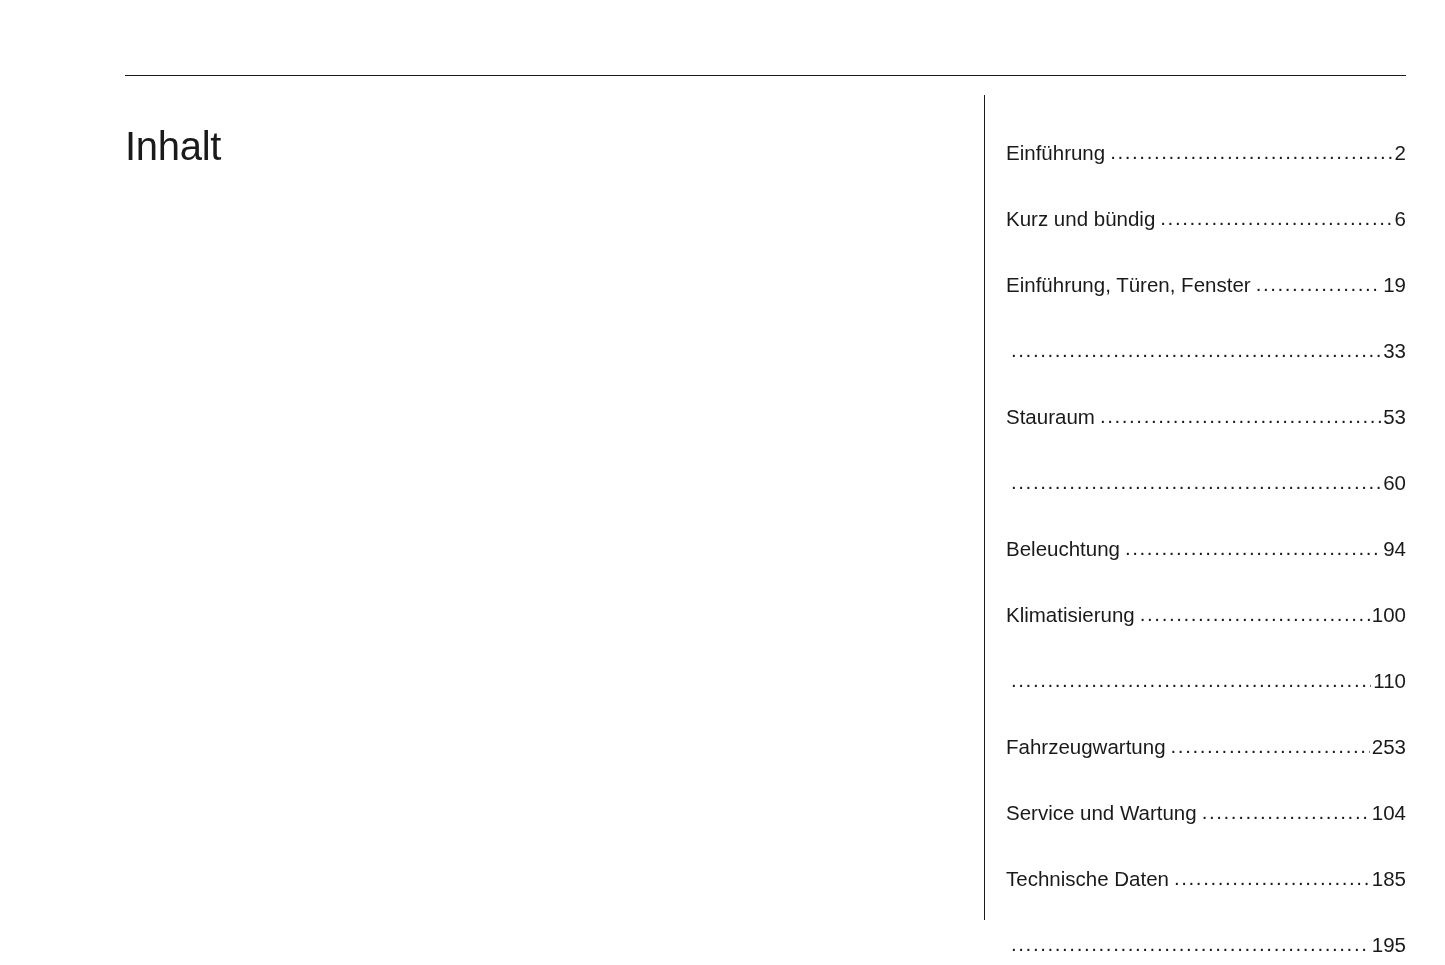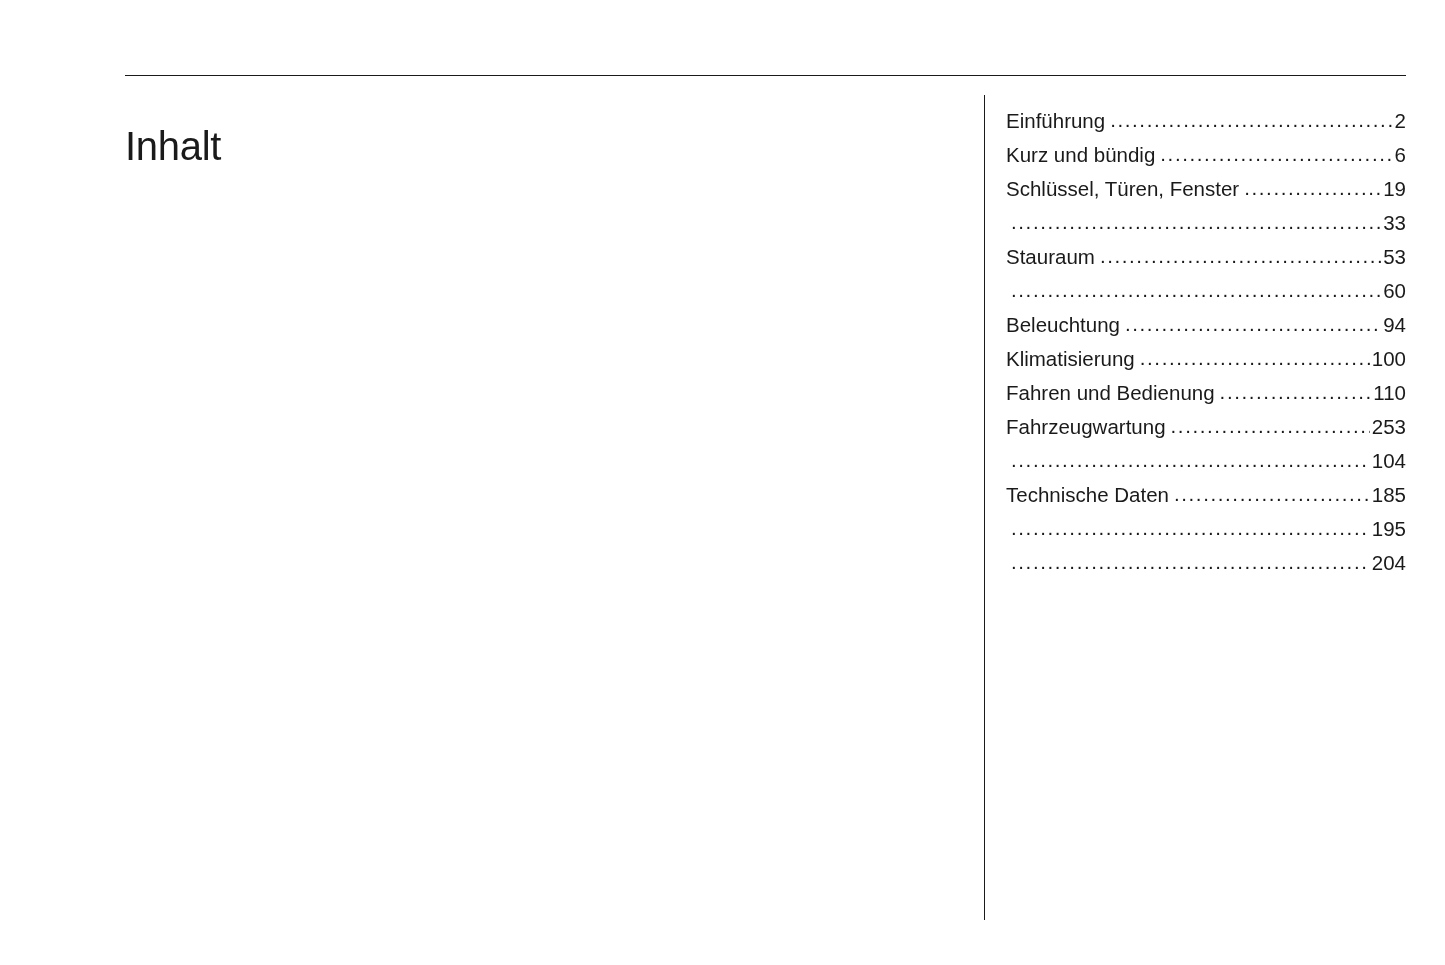--- a/index.html
+++ b/index.html
@@ -54,20 +54,21 @@
     top: 104px;
     width: 400px;
   }
   .toc-entry {
     display: flex;
     align-items: flex-start;
     font-size: 20.5px;
     line-height: 34px;
     color: #1a1a1a;
     white-space: nowrap;
+    margin-top: 32px;
   }
   .toc-label {
     flex: 0 0 auto;
   }
   .toc-dots {
     flex: 1 1 auto;
     overflow: hidden;
     white-space: nowrap;
     margin: 0 2px 0 5px;
     letter-spacing: 1.6px;
@@ -97,21 +98,21 @@
         <span class="toc-label">Einführung</span>
         <span class="toc-dots">..........................................................</span>
         <span class="toc-page">2</span>
       </div>
       <div class="toc-entry">
         <span class="toc-label">Kurz und bündig</span>
         <span class="toc-dots">..........................................................</span>
         <span class="toc-page">6</span>
       </div>
       <div class="toc-entry">
-        <span class="toc-label">Schlüssel, Türen, Fenster</span>
+        <span class="toc-label">Einführung, Türen, Fenster</span>
         <span class="toc-dots">..........................................................</span>
         <span class="toc-page">19</span>
       </div>
       <div class="toc-entry">
         <span class="toc-dots">..........................................................</span>
         <span class="toc-page">33</span>
       </div>
       <div class="toc-entry">
         <span class="toc-label">Stauraum</span>
         <span class="toc-dots">..........................................................</span>
@@ -125,30 +126,30 @@
         <span class="toc-label">Beleuchtung</span>
         <span class="toc-dots">..........................................................</span>
         <span class="toc-page">94</span>
       </div>
       <div class="toc-entry">
         <span class="toc-label">Klimatisierung</span>
         <span class="toc-dots">..........................................................</span>
         <span class="toc-page">100</span>
       </div>
       <div class="toc-entry">
-        <span class="toc-label">Fahren und Bedienung</span>
         <span class="toc-dots">..........................................................</span>
         <span class="toc-page">110</span>
       </div>
       <div class="toc-entry">
         <span class="toc-label">Fahrzeugwartung</span>
         <span class="toc-dots">..........................................................</span>
         <span class="toc-page">253</span>
       </div>
       <div class="toc-entry">
+        <span class="toc-label">Service und Wartung</span>
         <span class="toc-dots">..........................................................</span>
         <span class="toc-page">104</span>
       </div>
       <div class="toc-entry">
         <span class="toc-label">Technische Daten</span>
         <span class="toc-dots">..........................................................</span>
         <span class="toc-page">185</span>
       </div>
       <div class="toc-entry">
         <span class="toc-dots">..........................................................</span>

